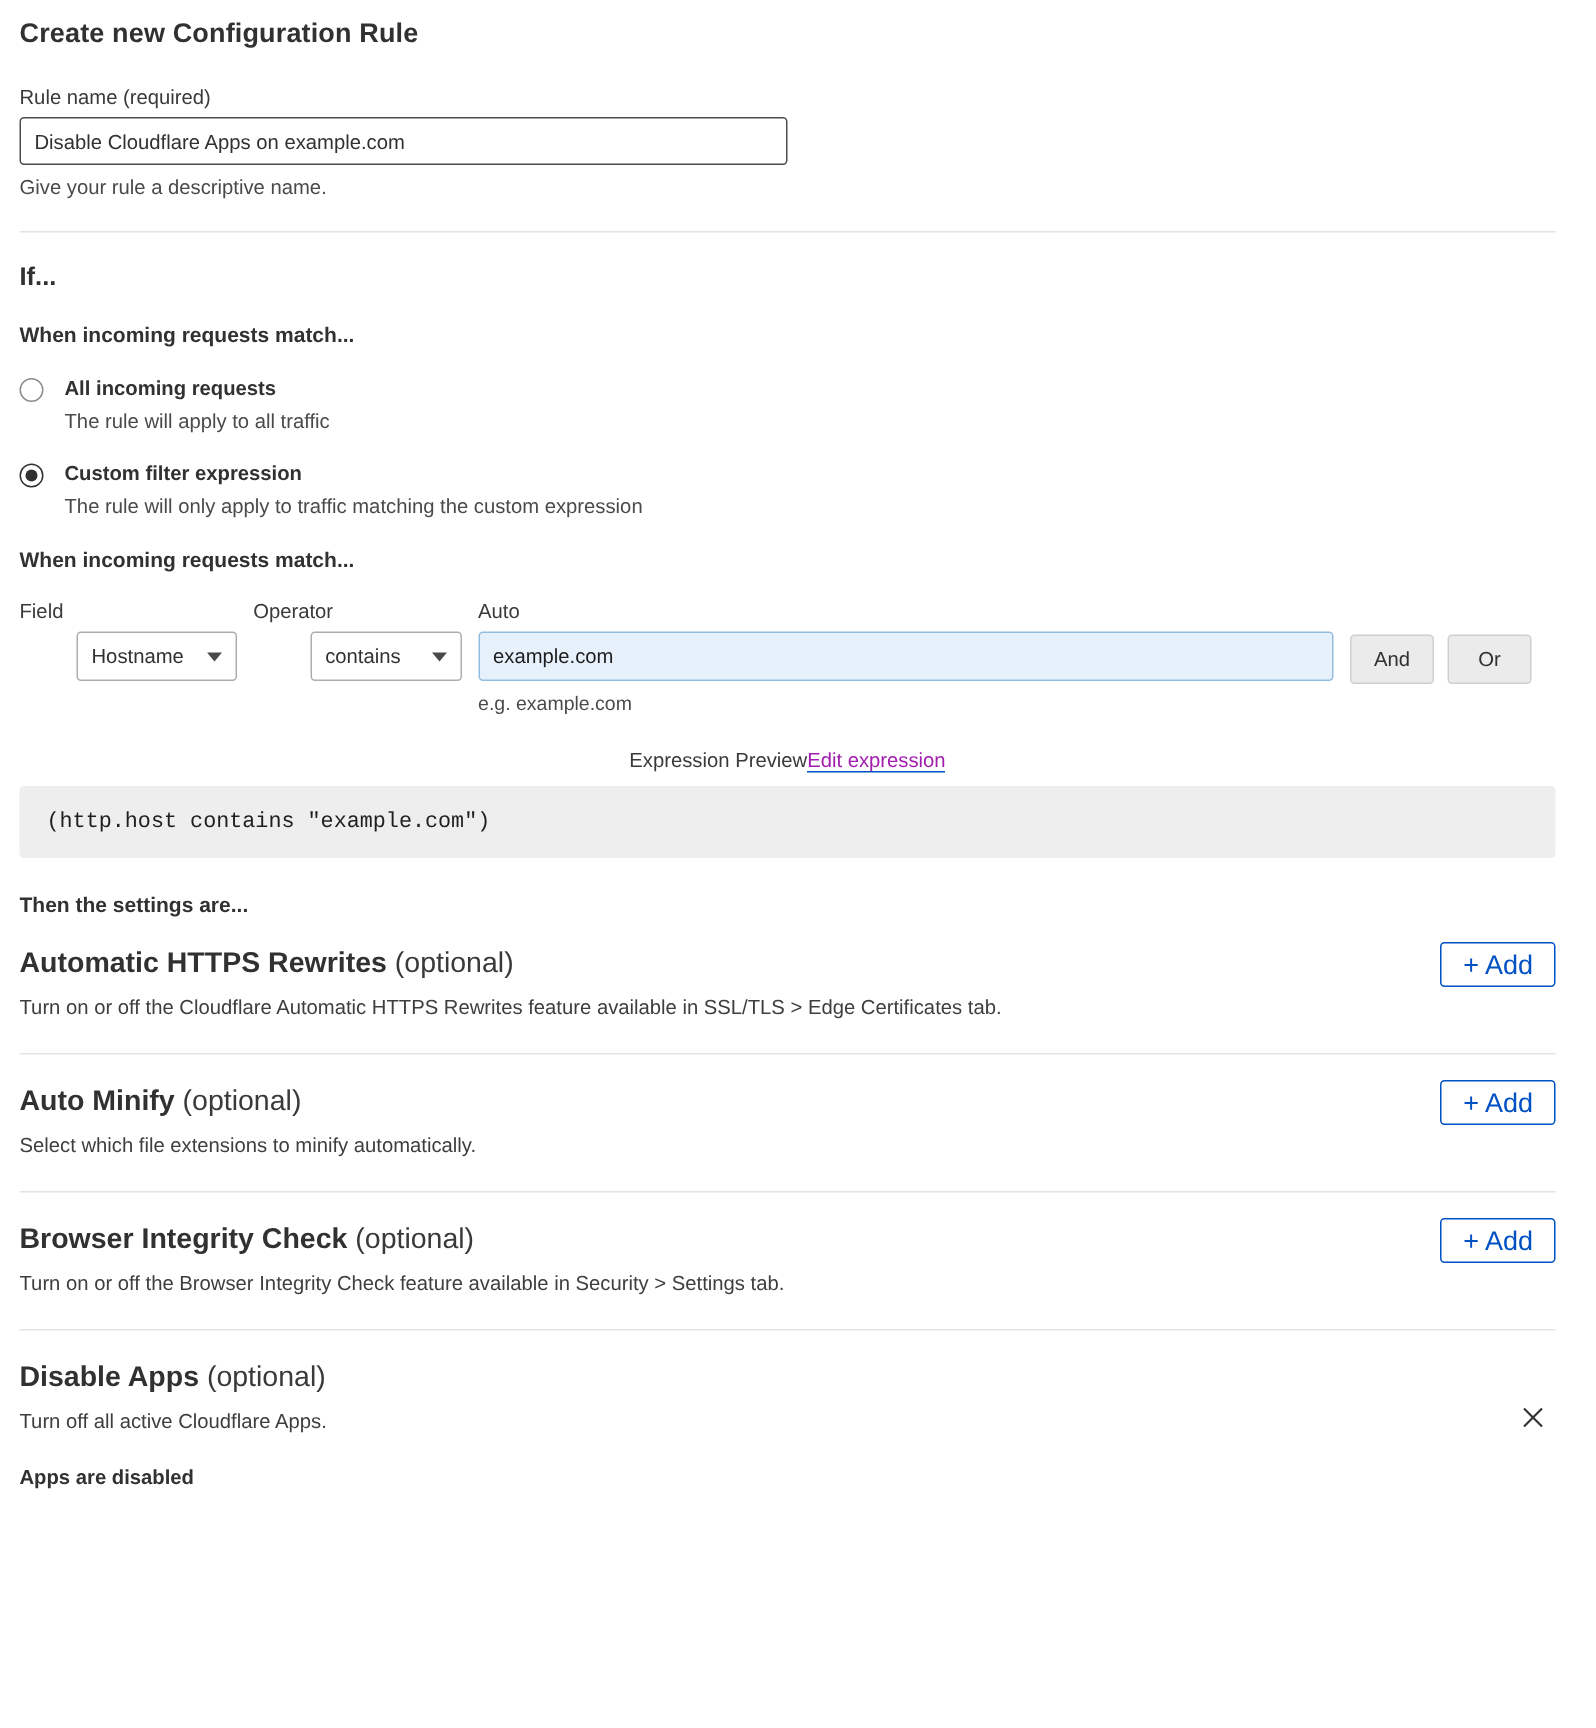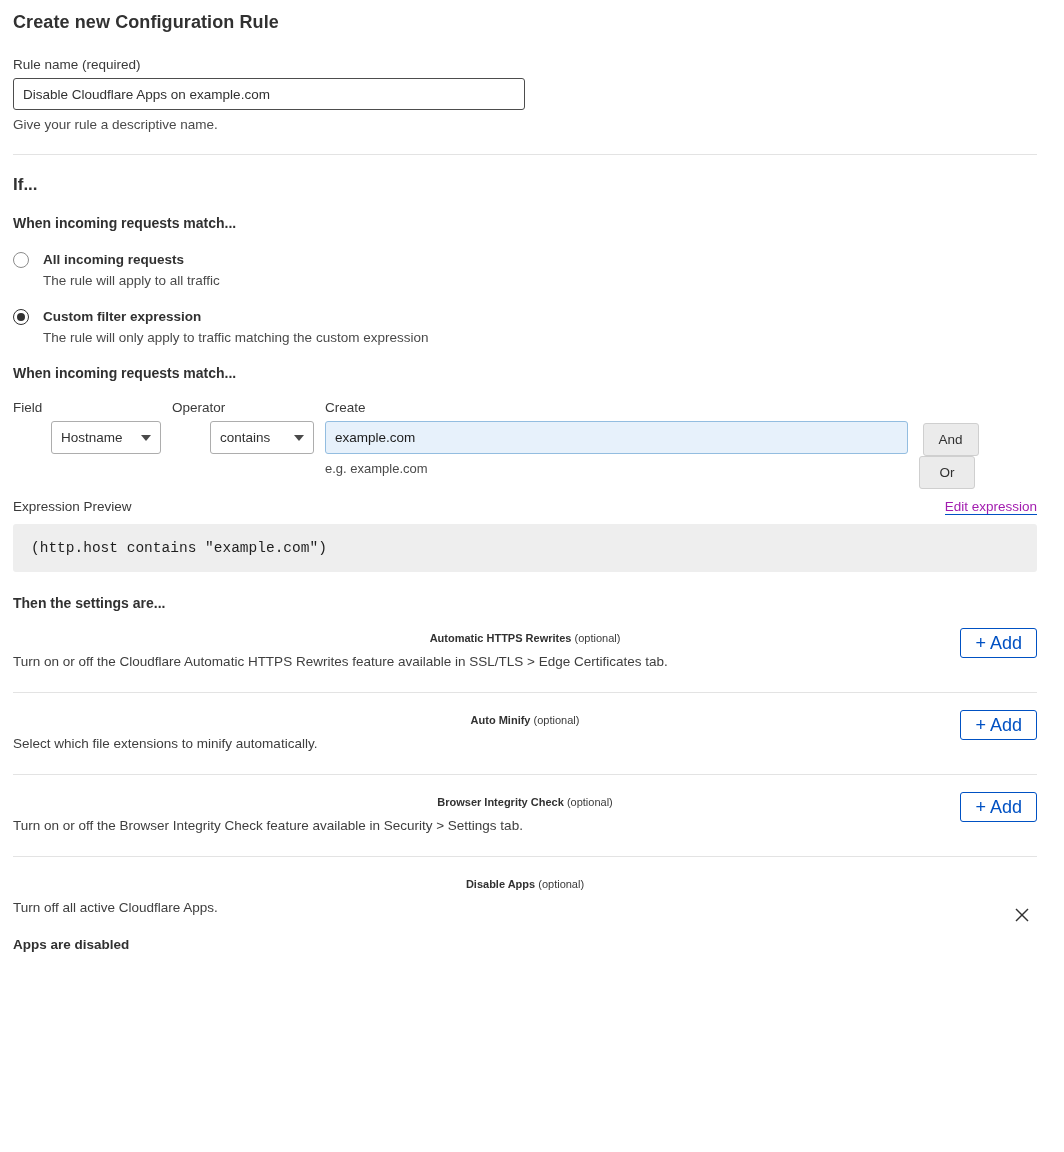--- a/index.html
+++ b/index.html
@@ -169,24 +169,24 @@
     color: #313131;
     font-size: 13.5px;
     font-family: "Liberation Sans", sans-serif;
     cursor: pointer;
     margin-right: 9px;
     padding: 0 12px;
   }
   .btn-plain:last-child { margin-right: 16px; }
   .preview-header {
     display: flex;
-    justify-content: space-between;
+    justify-content: center;
     align-items: baseline;
     width: 1024px;
-    margin-top: 10px;
+    margin-top: 23px;
   }
   .preview-label {
     font-size: 13.5px;
     color: #3a3a3a;
   }
   .edit-link {
     font-size: 13.5px;
     color: #a21caf;
     text-decoration: none;
     border-bottom: 1px solid #0051c3;
@@ -207,24 +207,23 @@
     font-weight: bold;
     color: #313131;
     margin: 23px 0 0 0;
   }
   .setting {
     position: relative;
     padding-top: 21px;
     width: 1024px;
   }
   .setting-title {
-    font-size: 11px;
-    color: #313131;
-    font-weight: bold;
-    text-align: center;
+    font-size: 19px;
+    color: #313131;
+    font-weight: bold;
   }
   .setting-title .optional {
     font-weight: normal;
     color: #3a3a3a;
   }
   .setting-desc {
     font-size: 13.5px;
     color: #3e3e3e;
     margin-top: 10px;
   }
@@ -312,26 +311,26 @@
 
     <div class="expr-col col-operator">
       <div class="field-label">Operator</div>
       <div class="select-wrap">
         <div class="select-box">contains</div>
         <span class="caret"></span>
       </div>
     </div>
 
     <div class="expr-col col-value">
-      <div class="field-label">Create</div>
+      <div class="field-label">Auto</div>
       <input class="value-input" type="text" value="example.com" style="">
       <div class="value-help">e.g. example.com</div>
     </div>
 
-    <div style="display:flex; align-items:center; padding-top:23px;flex-direction:column;">
+    <div style="display:flex; align-items:center; padding-top:23px;">
       <button class="btn-plain">And</button>
       <button class="btn-plain">Or</button>
     </div>
   </div>
 
   <div class="preview-header">
     <span class="preview-label">Expression Preview</span>
     <a class="edit-link">Edit expression</a>
   </div>
   <div class="preview-box">(http.host contains "example.com")</div>

